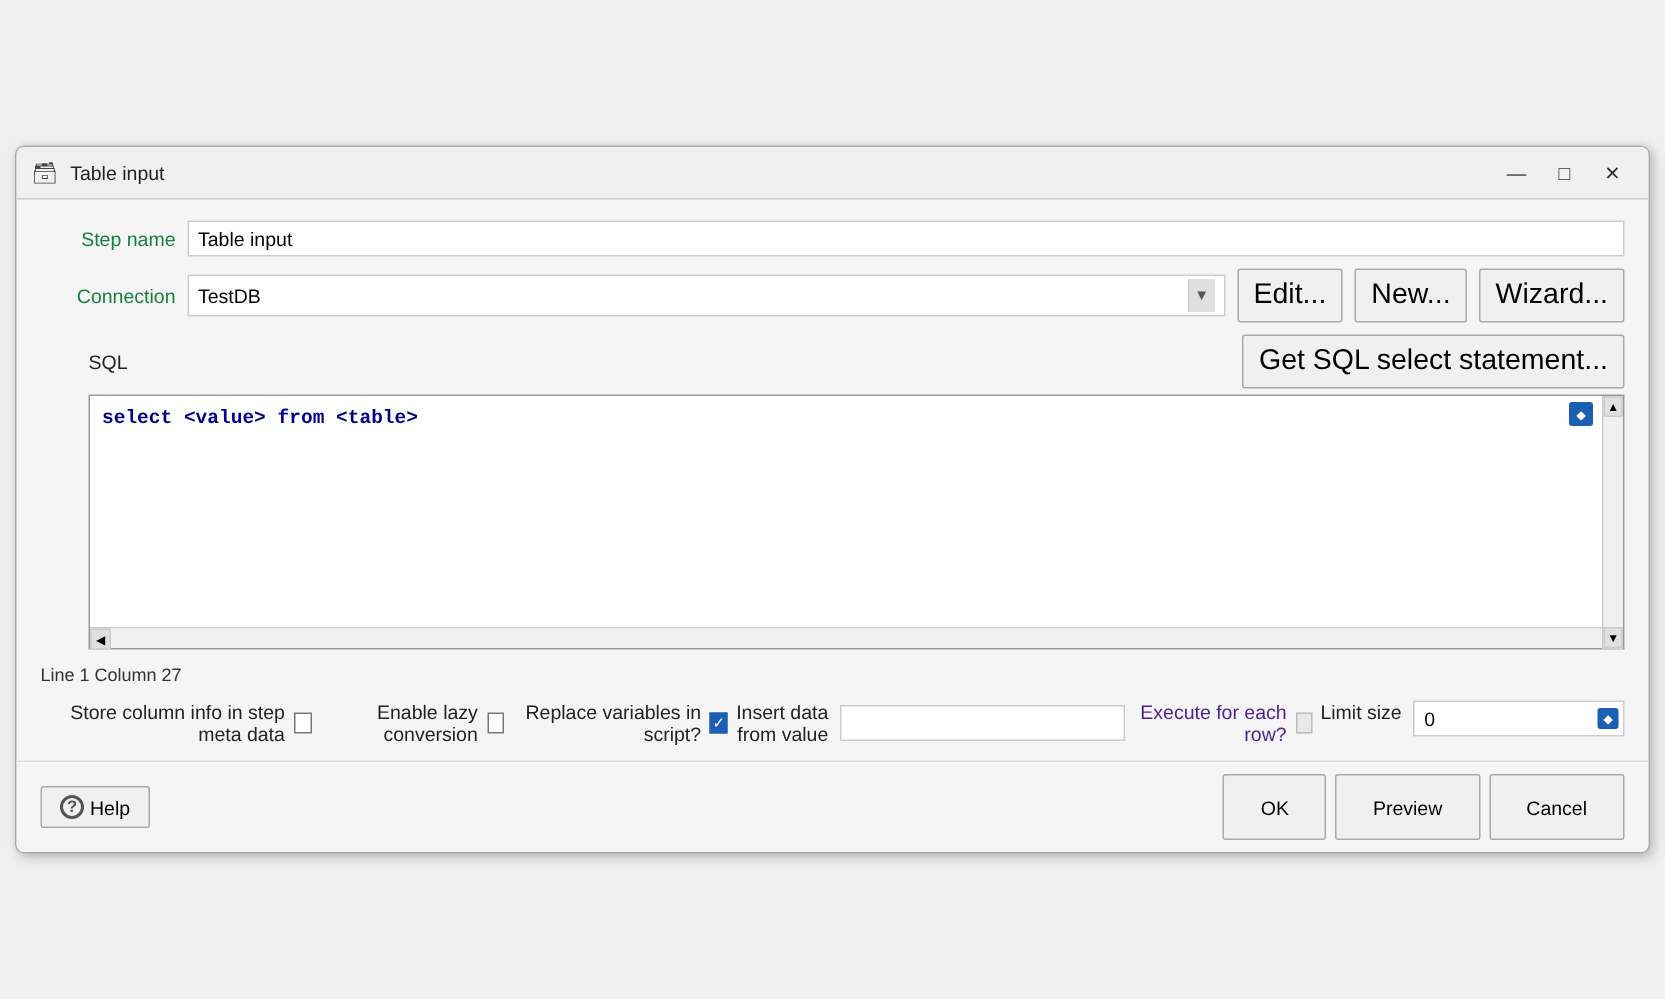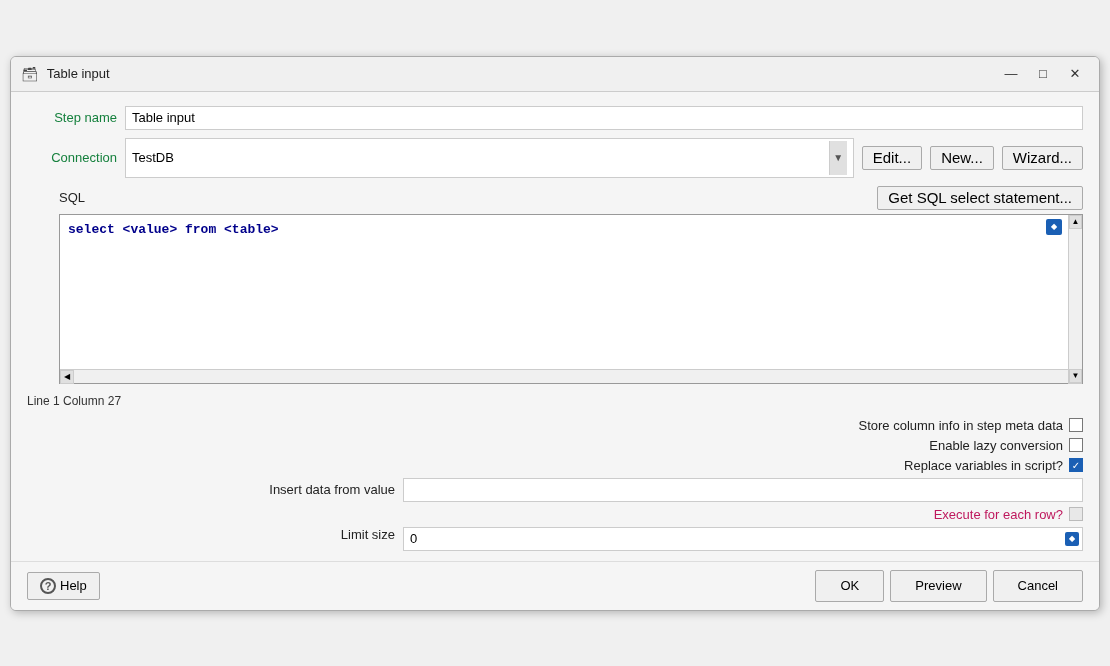--- a/index.html
+++ b/index.html
@@ -81,21 +81,21 @@
       flex: 1;
       height: 24px;
       border: 1px solid #ccc;
       background: white;
       padding: 2px 6px;
       font-size: 13px;
       font-family: inherit;
     }
     .connection-field {
       flex: 1;
-      height: 40px;
+      height: 28px;
       border: 1px solid #ccc;
       background: white;
       padding: 2px 6px;
       font-size: 13px;
       font-family: inherit;
       display: flex;
       align-items: center;
       justify-content: space-between;
     }
     .connection-field-text {
@@ -108,27 +108,27 @@
       border: none;
       border-left: 1px solid #ccc;
       cursor: pointer;
       display: flex;
       align-items: center;
       justify-content: center;
       font-size: 10px;
       color: #555;
     }
     .btn {
-      height: 24px;
+      height: 36px;
       padding: 0 10px;
       background: #f0f0f0;
       border: 1px solid #aaa;
       border-radius: 2px;
       cursor: pointer;
-      font-size: 15px;
+      font-size: 19px;
       font-family: inherit;
       white-space: nowrap;
     }
 
     .sql-section {
       display: flex;
       flex-direction: column;
       gap: 4px;
       flex: 1;
       padding-left: 32px;
@@ -232,31 +232,31 @@
       cursor: pointer;
     }
 
     .status-bar {
       font-size: 12px;
       color: #333;
       padding: 2px 0;
     }
     .options-section {
       display: flex;
-      flex-direction: column;
+      flex-direction: row;
       gap: 5px;
     }
     .option-row {
       display: flex;
       align-items: center;
       gap: 6px;
       justify-content: flex-end;
     }
     .option-label {
-      color: #be185d;
+      color: #4c1d95;
       text-align: right;
     }
     .option-label.active {
       color: #222;
     }
     .checkbox {
       width: 14px;
       height: 14px;
       border: 1px solid #777;
       background: white;
@@ -364,21 +364,21 @@
       justify-content: center;
       font-size: 11px;
       font-weight: bold;
       color: #555;
     }
     .action-btns {
       display: flex;
       gap: 6px;
     }
     .action-btn {
-      height: 32px;
+      height: 44px;
       padding: 0 24px;
       background: #f0f0f0;
       border: 1px solid #aaa;
       border-radius: 2px;
       cursor: pointer;
       font-size: 13px;
       font-family: inherit;
     }
   </style>
 </head>

